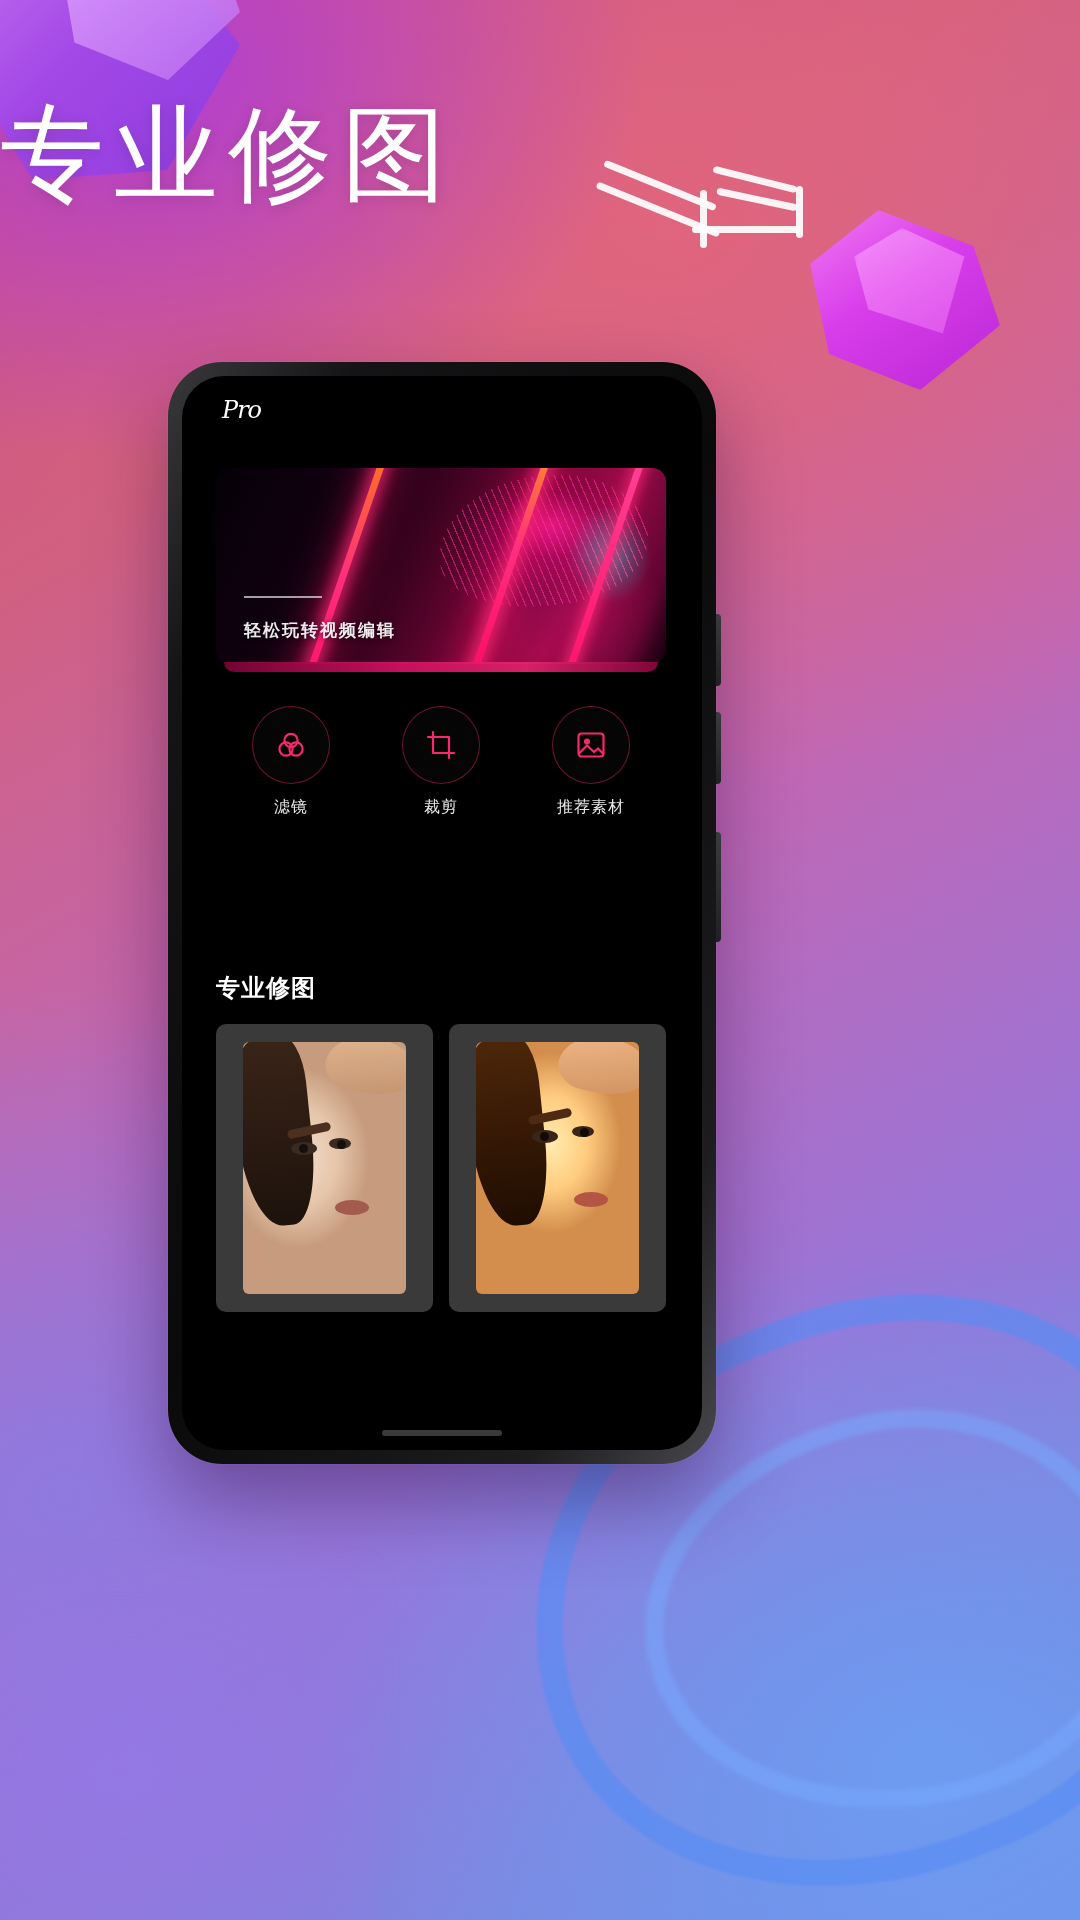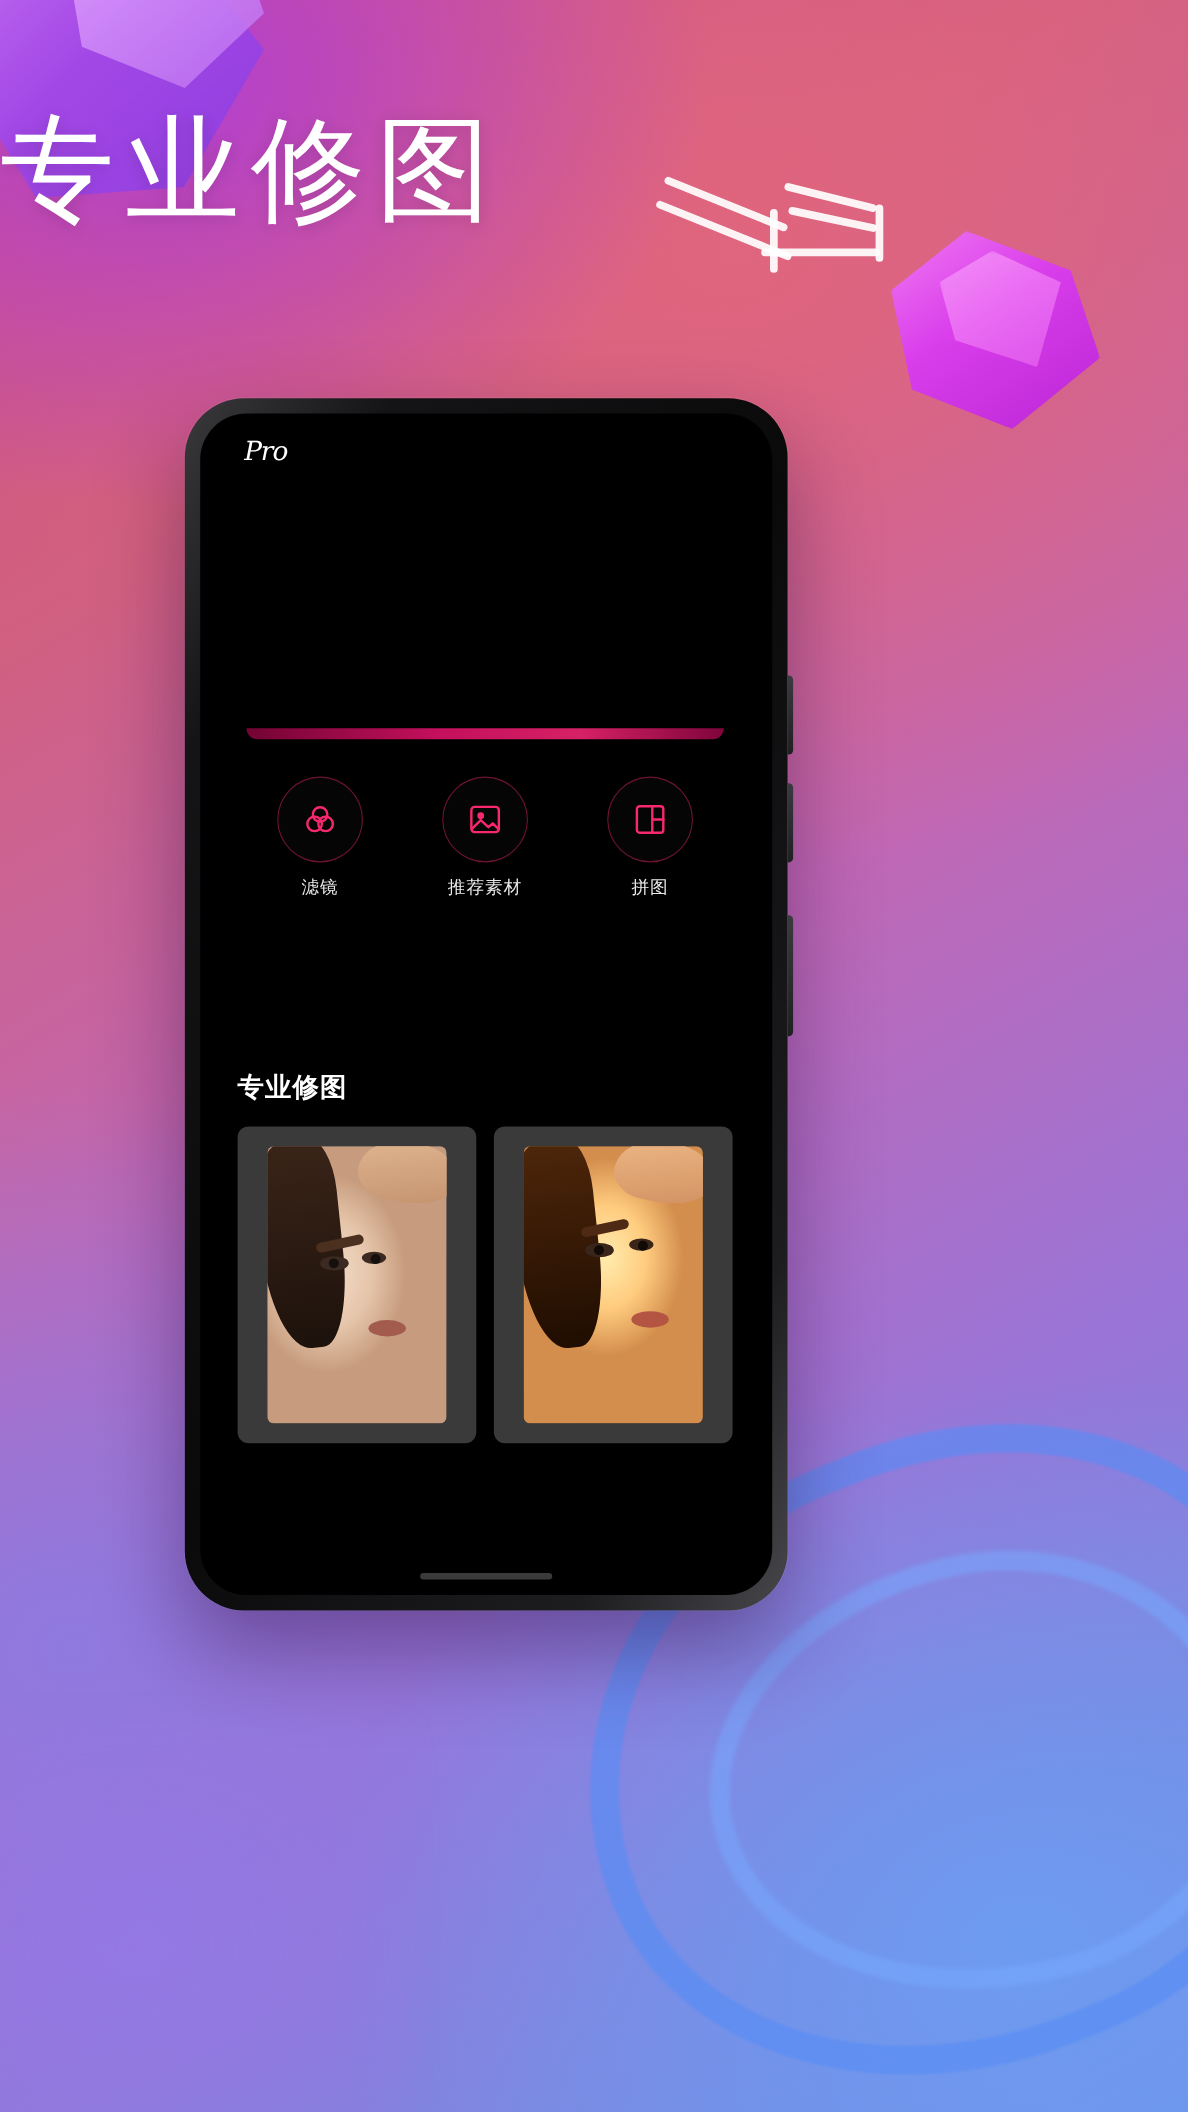--- a/index.html
+++ b/index.html
@@ -314,59 +314,67 @@
 
   <div id="phone">
     <div class="side-btn v1"></div>
     <div class="side-btn v2"></div>
     <div class="side-btn pw"></div>
 
     <div id="screen">
 
       <div class="brand">Pro</div>
 
+      <div class="hero">
+        <div class="hero-figure"></div>
+        <div class="hero-hair"></div>
+        <div class="neon n1"></div>
+        <div class="neon n2"></div>
+        <div class="neon n3"></div>
+        <div class="hero-rule"></div>
+        <div class="hero-caption">轻松玩转视频编辑</div>
+      </div>
       <div class="hero-shelf"></div>
 
       <div class="tools">
 
         <div class="tool">
           <div class="tool-circle">
             <svg class="ic" width="34" height="34" viewBox="0 0 34 34">
               <circle cx="17" cy="12.5" r="6.6"></circle>
               <circle cx="12" cy="21" r="6.6"></circle>
               <circle cx="22" cy="21" r="6.6"></circle>
             </svg>
           </div>
           <div class="tool-label">滤镜</div>
         </div>
 
+        <div class="tool">
+          <div class="tool-circle">
+            <svg class="ic" width="34" height="34" viewBox="0 0 34 34">
+              <path d="M9 4 L9 25 L30 25"></path>
+              <path d="M4 9 L25 9 L25 30"></path>
+            </svg>
+          </div>
+          <div class="tool-label">裁剪</div>
+        </div>
 
 
         <div class="tool">
           <div class="tool-circle">
             <svg class="ic" width="34" height="34" viewBox="0 0 34 34">
               <rect x="4.5" y="5.5" width="25" height="23" rx="3"></rect>
               <circle class="filled" cx="13" cy="13.5" r="3.1"></circle>
               <path d="M5.5 25 L13 17.5 L20 24 L24 20.5 L29 25.5"></path>
             </svg>
           </div>
           <div class="tool-label">推荐素材</div>
         </div>
 
 
-        <div class="tool">
-          <div class="tool-circle">
-            <svg class="ic" width="34" height="34" viewBox="0 0 34 34">
-              <rect x="5" y="5" width="24" height="24" rx="2.5"></rect>
-              <line x1="19" y1="5" x2="19" y2="29"></line>
-              <line x1="19" y1="17" x2="29" y2="17"></line>
-            </svg>
-          </div>
-          <div class="tool-label">拼图</div>
-        </div>
 
       </div>
 
       <div class="sec-title">专业修图</div>
 
       <div class="cards">
         <div class="card">
           <div class="thumb a">
             <div class="arm"></div>
             <div class="hair-dark"></div>

